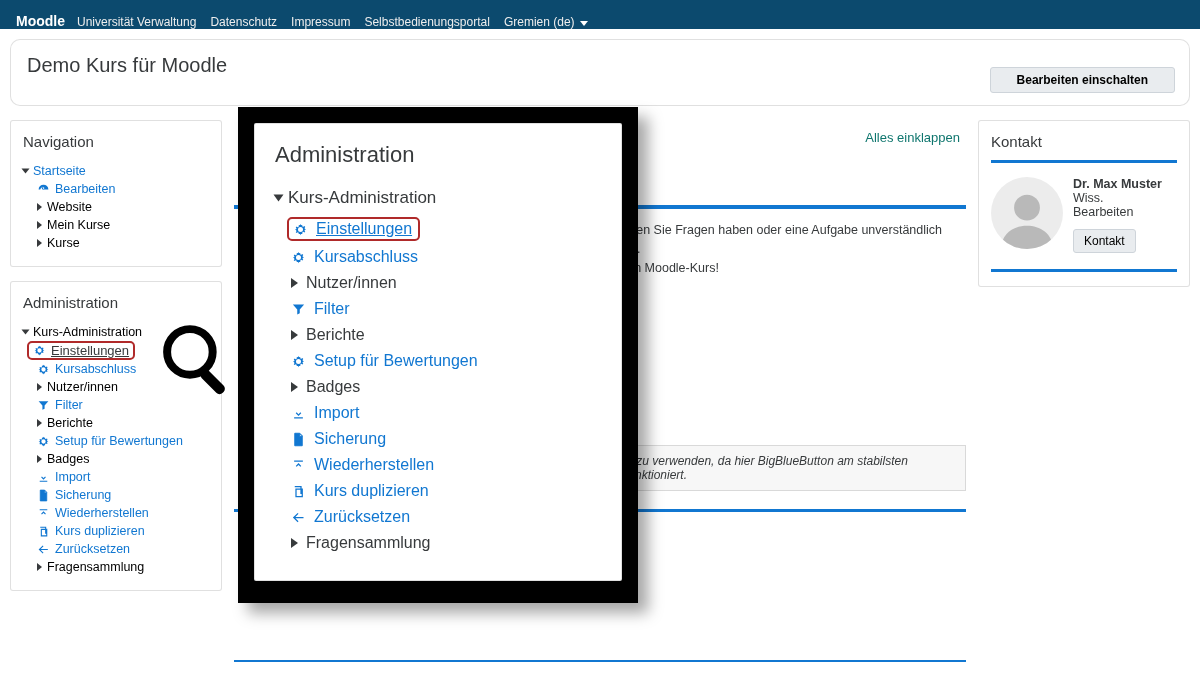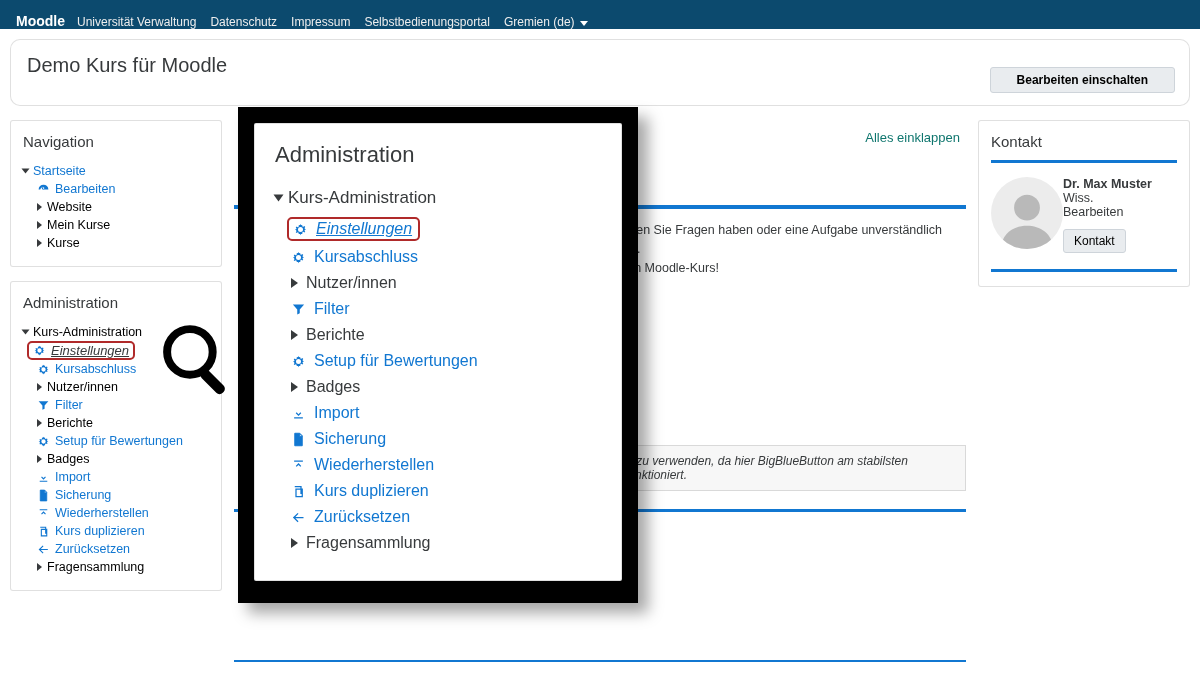--- a/index.html
+++ b/index.html
@@ -39,33 +39,33 @@
   .tree-item { display:flex; align-items:center; gap:5px; padding:2px 0; font-size:12.5px; color:#1177d1; cursor:pointer; }
   .tree-item .txt { }
   .tree-item.dark .txt { color:#000000; }
   .tree-sub { margin-left:4px; }
   .tree-sub .tree-item { margin-left: 10px; }
   .chev { width:0;height:0;border-top:4px solid transparent;border-bottom:4px solid transparent;border-left:5px solid #373a3c; display:inline-block; flex:0 0 auto;}
   .chev.open { transform: rotate(90deg); }
   .ico { width:13px; height:13px; display:inline-flex; align-items:center; justify-content:center; flex:0 0 13px; color:#1177d1; }
   .ico svg { width:100%; height:100%; }
   .highlight-red { border:2px solid #b02a2a; border-radius:5px; padding:0 4px; display:inline-flex; align-items:center; gap:5px; }
-  .highlight-red .txt { text-decoration: underline; font-style: italic; }
+  .highlight-red .txt { text-decoration: underline; }
 
   
   .collapse-link { text-align:right; padding: 10px 6px; font-size:13px;}
   .topic-border { border-top:4px solid #1177d1; margin: 6px 0 10px; }
   .topic-border.bottom { border-top:3px solid #1177d1; margin-top:18px;}
   .content-chunk { color:#373a3c; font-size:12.5px; padding: 2px 0 0 0; line-height:1.5;}
   .tip-box { border:1px solid rgba(0,0,0,.12); background:#f7f7f7; padding:8px 10px; font-size:12px; font-style:italic; margin: 18px 0 12px;}
 
   
   .kontakt-block h3 { margin-bottom:10px; }
   .kontakt-hr { border-top:3px solid #1177d1; margin-bottom:14px;}
-  .kontakt-body { display:flex; align-items:flex-start;}
+  .kontakt-body { display:flex; gap:10px; align-items:flex-start;}
   .avatar-lg { width:72px; height:72px; border-radius:50%; background:#ececec; display:flex; align-items:flex-end; justify-content:center; overflow:hidden;}
   .avatar-lg svg { width:62px; height:62px; color:#b9b9b9;}
   .kontakt-info { font-size:12.5px; }
   .kontakt-info .name { font-weight:700; }
   .kontakt-btn { margin-top:10px; background:#e9ecef; border:1px solid #ced4da; border-radius:3px; padding:4px 10px; font-size:12px; cursor:pointer; }
 
   
   .overlay-wrap { position:absolute; left:228px; top:-13px; width:400px; }
   .overlay-outer { background:#000; padding:16px; box-shadow: 10px 10px 14px rgba(0,0,0,.35); padding-bottom:22px;}
   .overlay-inner { background:#fff; border:1px solid rgba(0,0,0,.12); border-radius:2px; padding: 18px 20px 24px; }

